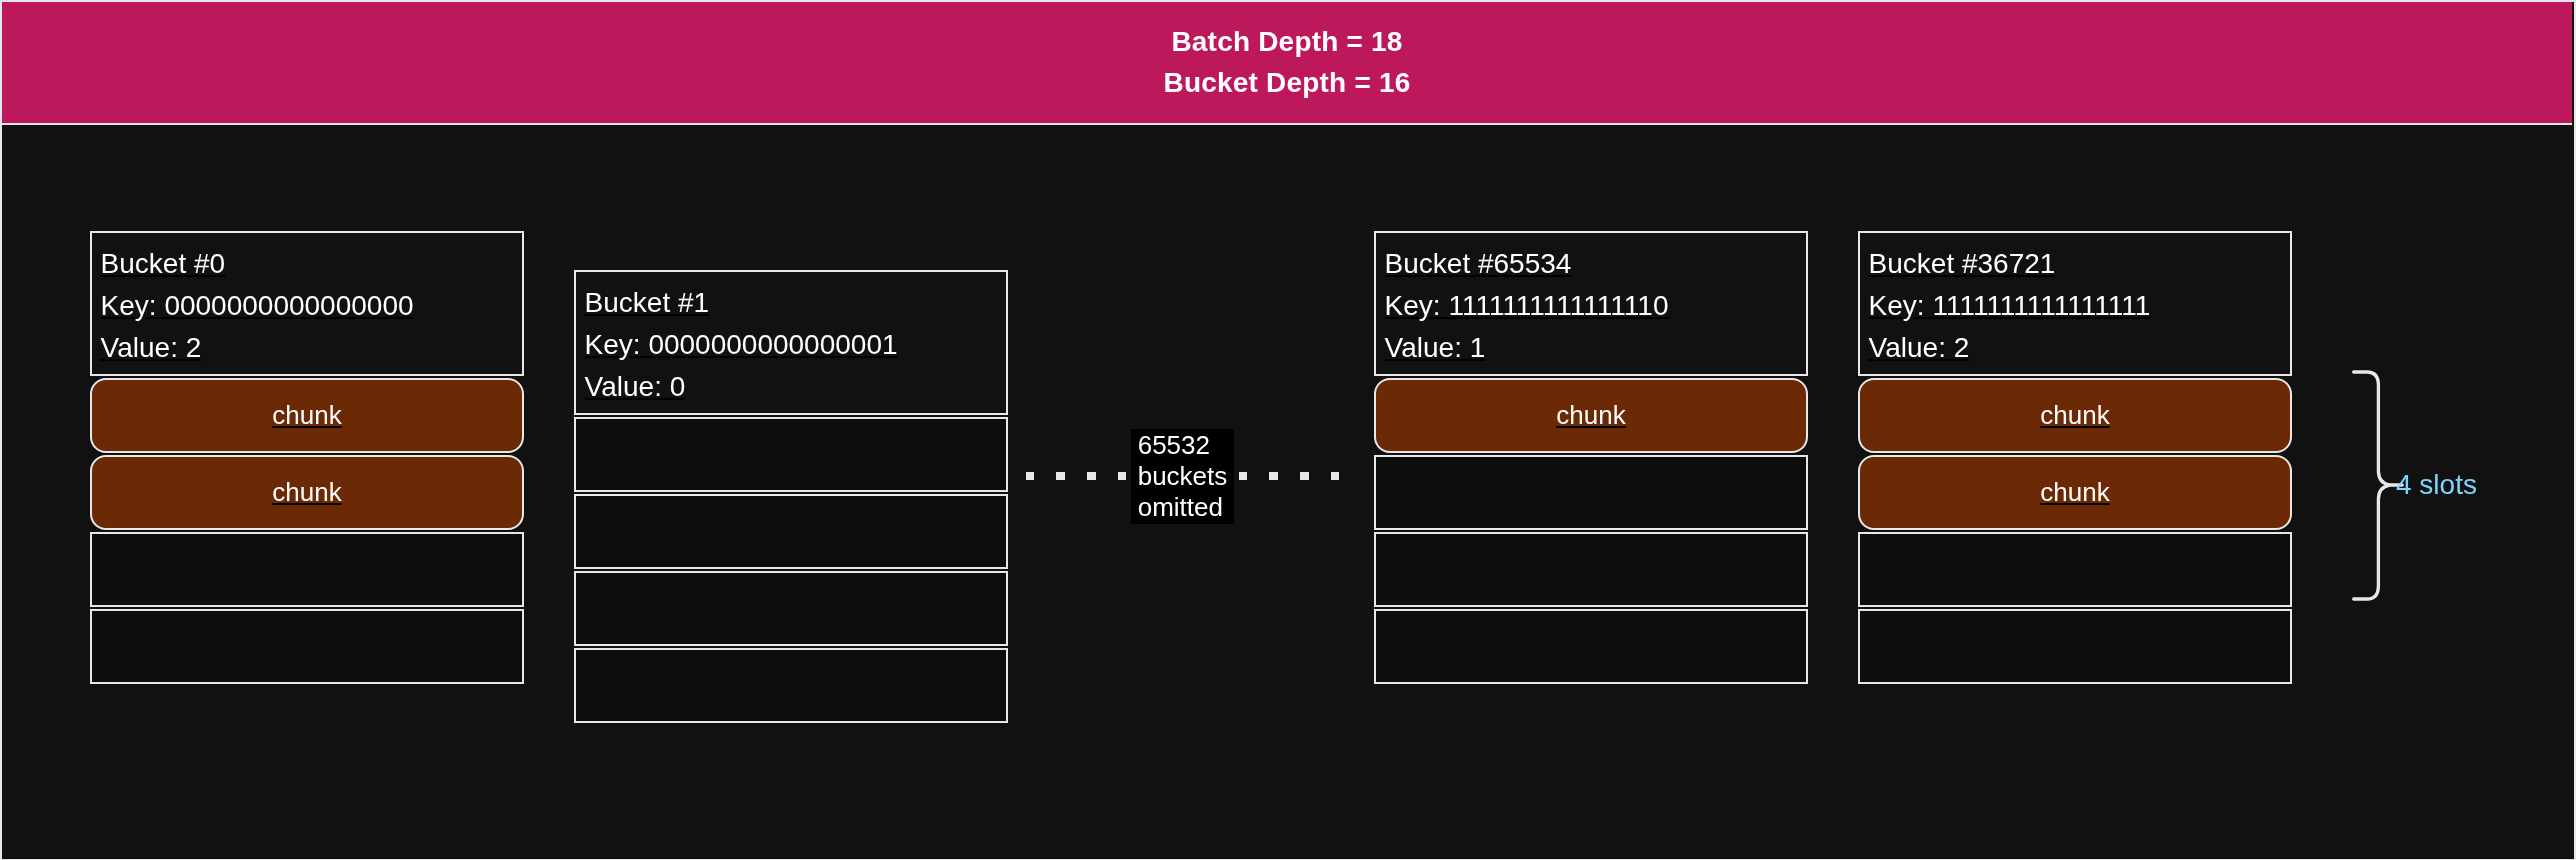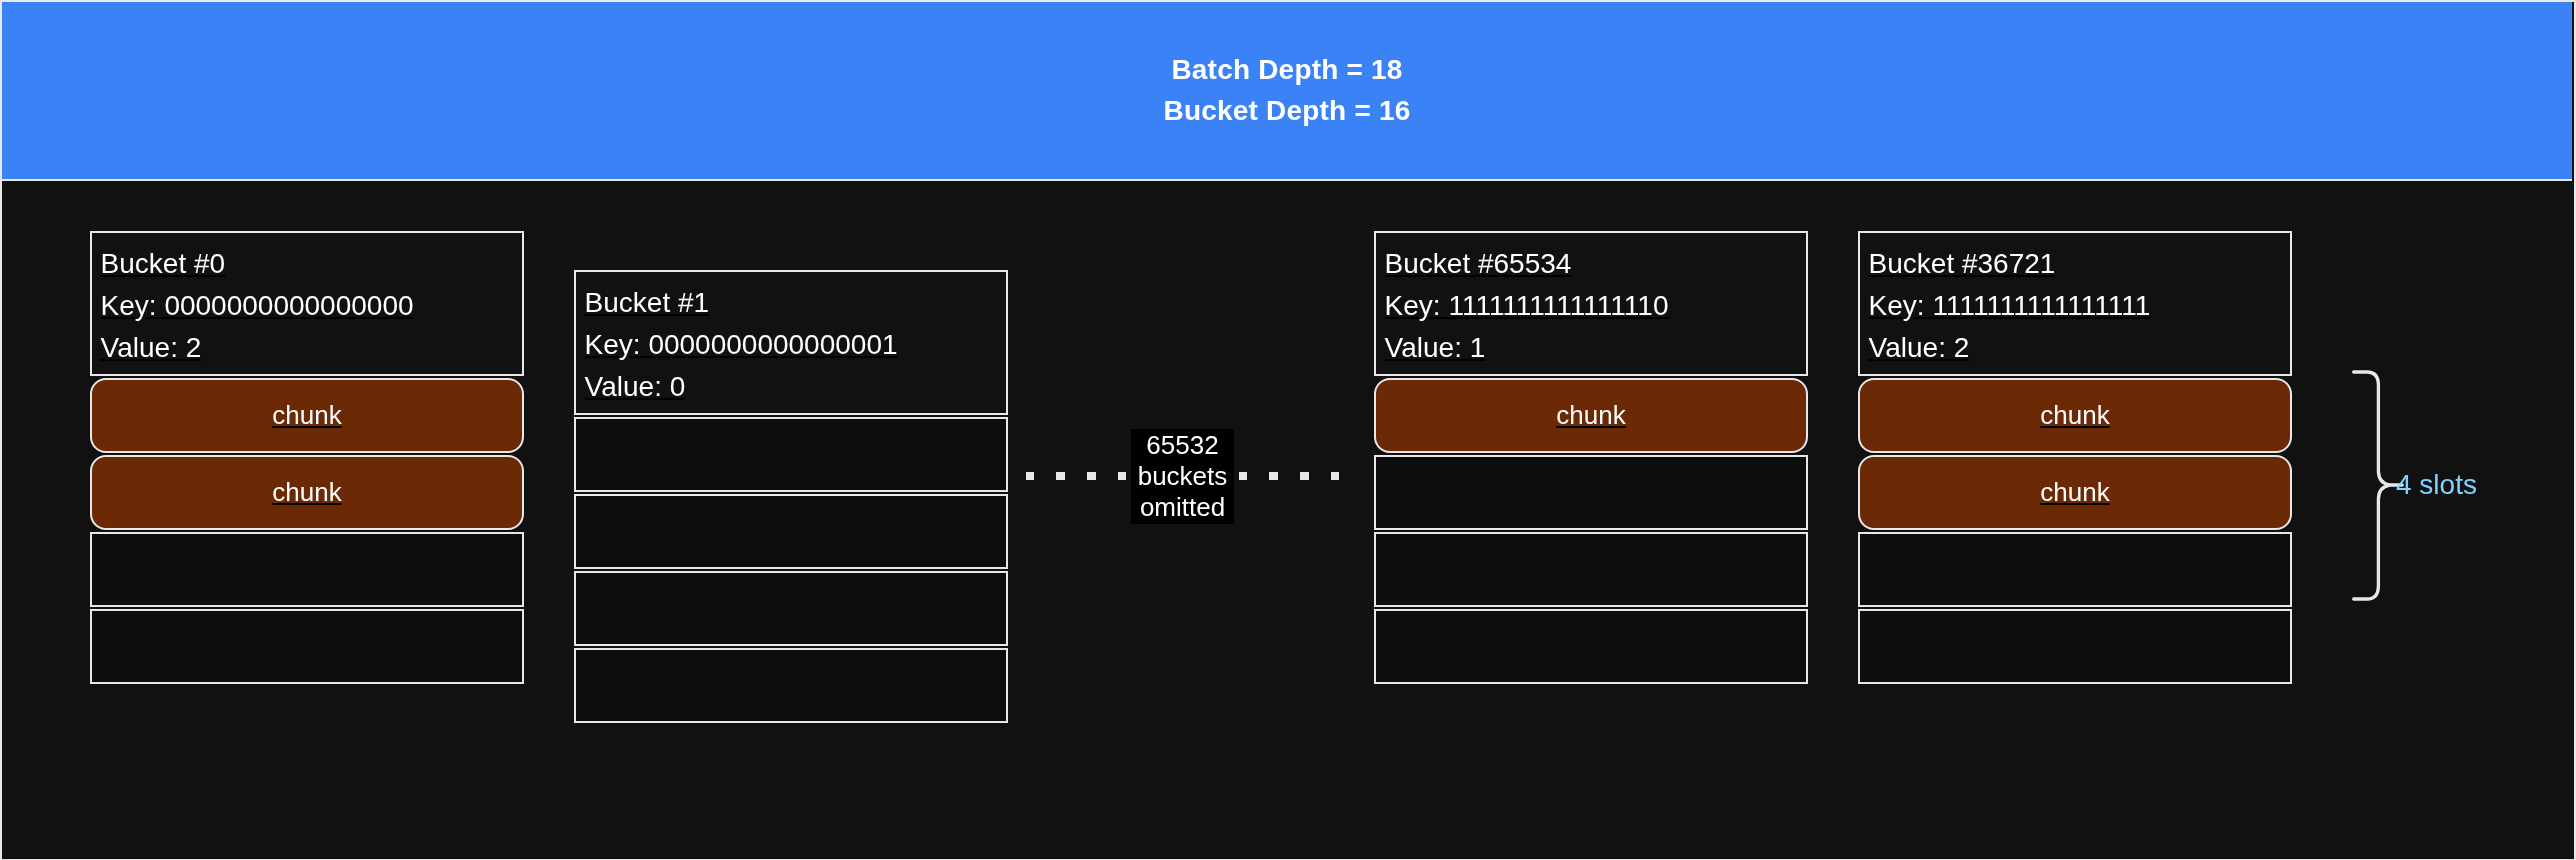--- a/index.html
+++ b/index.html
@@ -19,22 +19,22 @@
     border: 2.9px solid #e8e8e8;
     overflow: hidden;
   }
 
   
   #header {
     position: absolute;
     left: 0;
     top: 0;
     width: 2570px;
-    height: 179px;
-    background: #3b82f6;
+    height: 123px;
+    background: #be185d;
     border-bottom: 2.9px solid #e8e8e8;
     box-sizing: border-box;
     display: flex;
     flex-direction: column;
     align-items: center;
     justify-content: center;
   }
   .header-line {
     color: #ffffff;
     font-size: 28px;
@@ -116,21 +116,20 @@
   }
   .dot {
     width: 8.6px;
     height: 8.6px;
     background: #e8e8e8;
   }
   .omitted-box {
     background: #000000;
     padding: 1px 6.7px;
     margin: 0 4.8px;
-    text-align: center;
   }
   .omitted-box div {
     color: #ffffff;
     font-size: 26px;
     line-height: 31px;
     white-space: nowrap;
   }
 
   
   #brace-group {

